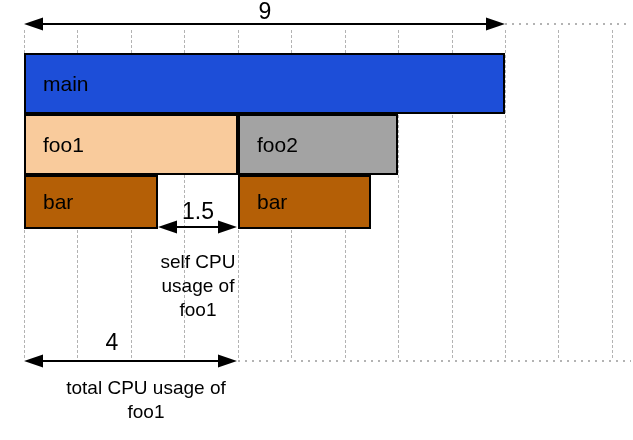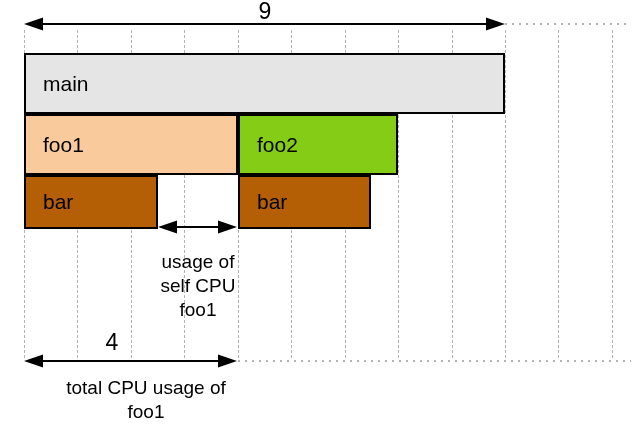--- a/index.html
+++ b/index.html
@@ -65,27 +65,27 @@
   <div class="grid-line" style="left:345px"></div>
   <div class="grid-line" style="left:398px"></div>
   <div class="grid-line" style="left:452px"></div>
   <div class="grid-line" style="left:505px"></div>
   <div class="grid-line" style="left:558px"></div>
   <div class="grid-line" style="left:612px"></div>
 
   <div class="dotline" style="left:505px; top:23px; width:126px"></div>
   <div class="dotline" style="left:238px; top:360px; width:393px"></div>
 
-  <div class="frame" style="left: 24px; top: 53px; width: 481px; height: 61px; background-color: #e5e5e5;">
+  <div class="frame" style="left: 24px; top: 53px; width: 481px; height: 61px; background-color: #1d4ed8;">
     <span class="frame-label">main</span>
   </div>
   <div class="frame" style="left: 24px; top: 114px; width: 214px; height: 61px; background-color: rgb(249, 203, 156);">
     <span class="frame-label">foo1</span>
   </div>
-  <div class="frame" style="left: 238px; top: 114px; width: 160px; height: 61px; background-color: #84cc16;">
+  <div class="frame" style="left: 238px; top: 114px; width: 160px; height: 61px; background-color: #a3a3a3;">
     <span class="frame-label">foo2</span>
   </div>
   <div class="frame" style="left: 24px; top: 175px; width: 134px; height: 54px; background-color: rgb(180, 95, 6);">
     <span class="frame-label">bar</span>
   </div>
   <div class="frame" style="left: 238px; top: 175px; width: 133px; height: 54px; background-color: rgb(180, 95, 6);">
     <span class="frame-label">bar</span>
   </div>
 
   <svg class="overlay" width="633" height="440" viewBox="0 0 633 440">
@@ -100,25 +100,26 @@
       <polygon points="237,227 218,220.5 218,233.5"></polygon>
     </g>
     <g class="arrow">
       <line x1="38" y1="361" x2="223" y2="361"></line>
       <polygon points="24,361 43,354.5 43,367.5"></polygon>
       <polygon points="237,361 218,354.5 218,367.5"></polygon>
     </g>
   </svg>
 
   <div class="value-label" style="left:235px; top:0; width:60px">9</div>
+  <div class="value-label" style="left:168px; top:200px; width:60px">1.5</div>
   <div class="value-label" style="left:82px; top:331px; width:60px">4</div>
 
   <div class="caption caption-self" style="left:148px; top:250px; width:100px">
+    <span class="cap-line">self CPU</span>
     <span class="cap-line">usage of</span>
-    <span class="cap-line">self CPU</span>
     <span class="cap-line">foo1</span>
   </div>
   <div class="caption caption-total" style="left:46px; top:376px; width:200px">
     <span class="cap-line">total CPU usage of</span>
     <span class="cap-line">foo1</span>
   </div>
 
 </div>
 
 </body></html>

